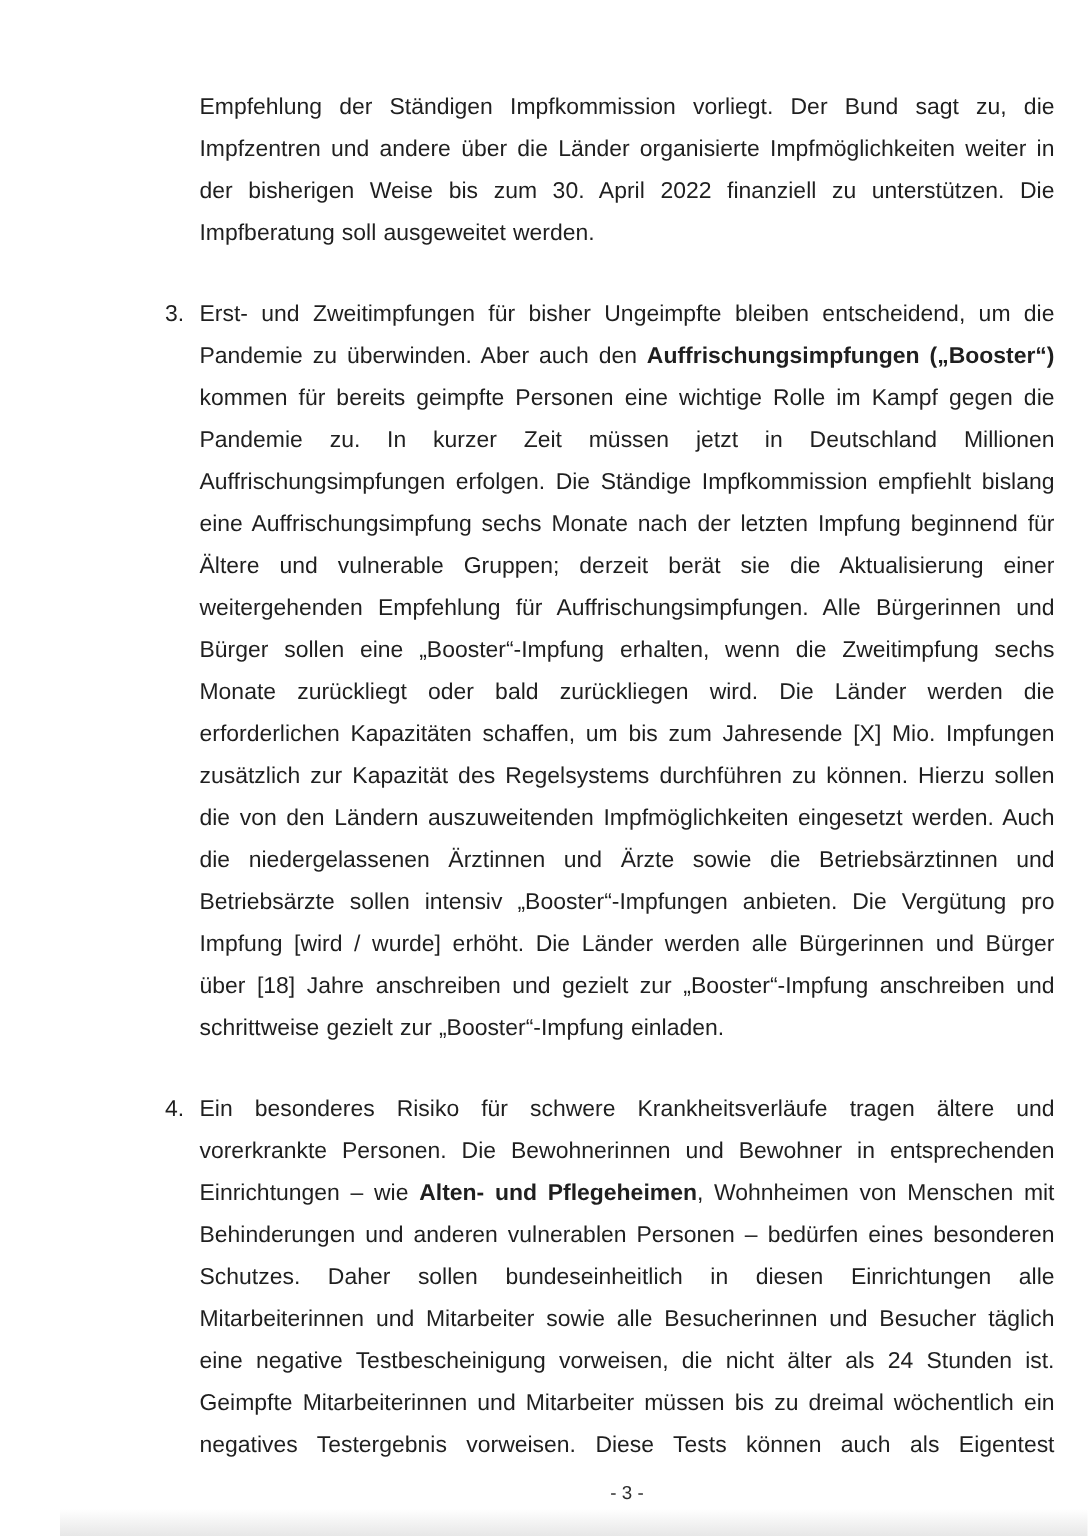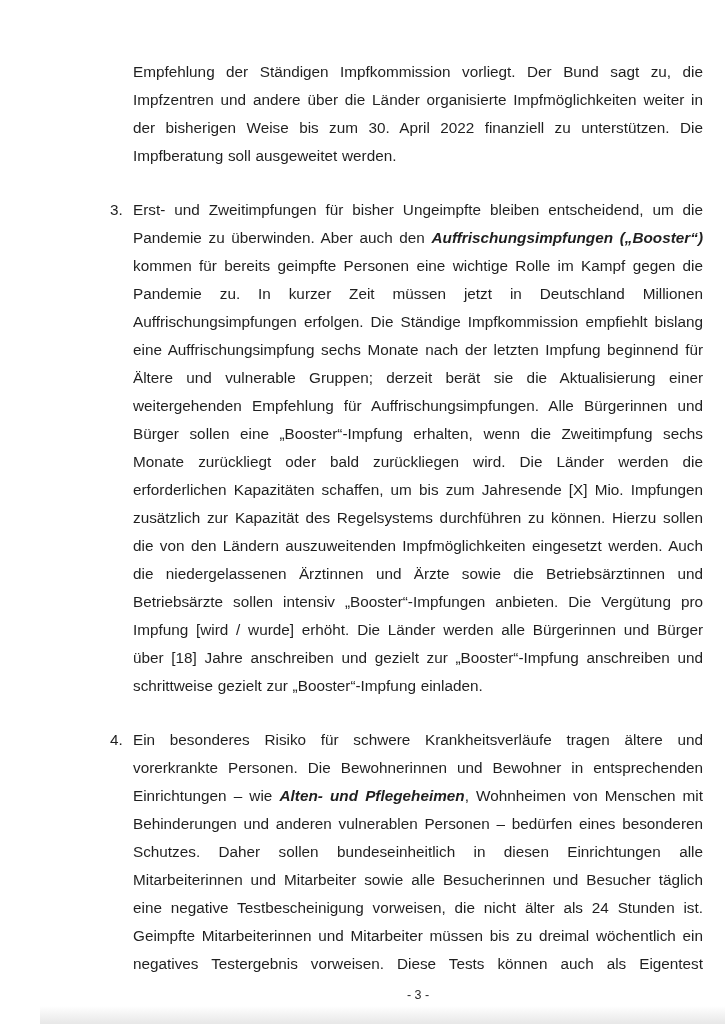--- a/index.html
+++ b/index.html
@@ -51,21 +51,20 @@
     line-height: 28px;
     text-align: justify;
     word-spacing: 0.5px;
   }
   
   .ptext.cut {
     text-align-last: justify;
   }
   .b {
     font-weight: bold;
-    font-style: italic;
   }
   .footer {
     position: absolute;
     left: 93px;
     top: 987px;
     width: 570px;
     text-align: center;
     font-size: 12.5px;
     line-height: 16px;
     color: #2b2b2b;

